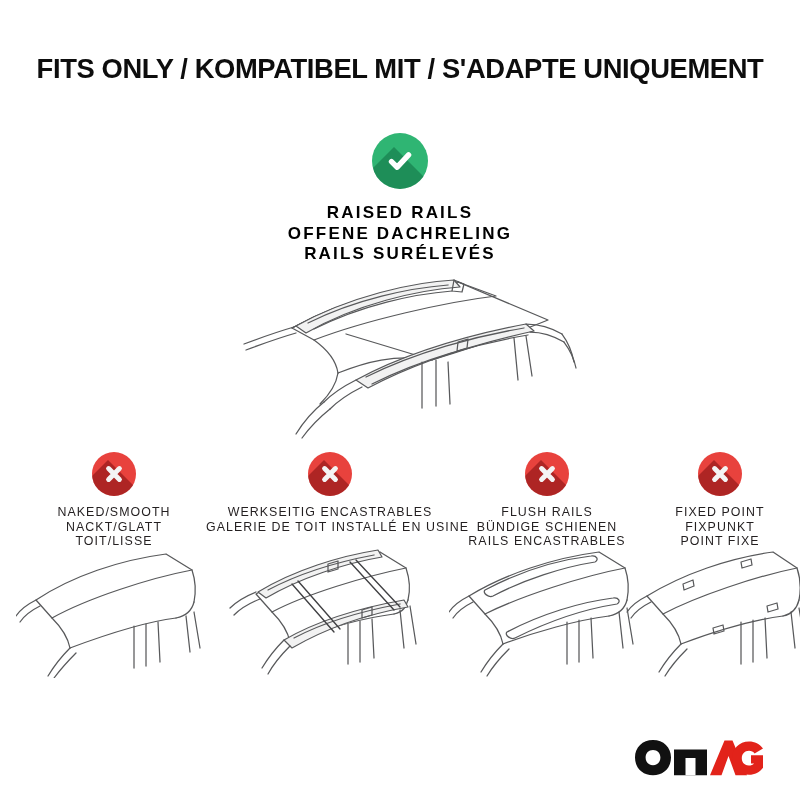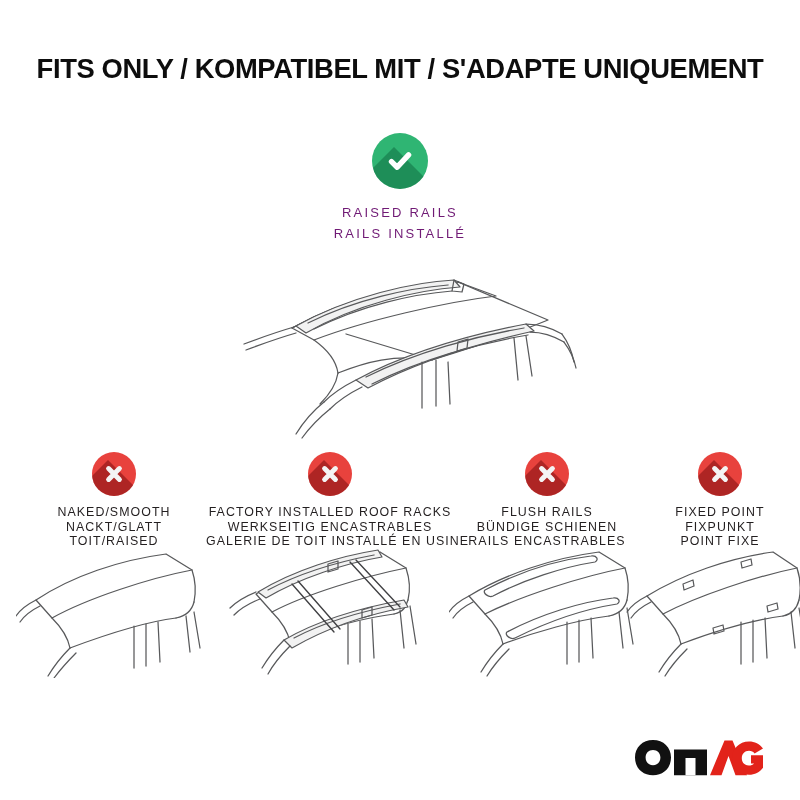--- a/index.html
+++ b/index.html
@@ -55,25 +55,25 @@
   .circle.red   .shadow-wedge{background:#7d0f10;opacity:.55;}
   .glyph{
     position:absolute;inset:0;
     display:flex;align-items:center;justify-content:center;
     z-index:3;
   }
   .glyph svg{display:block;}
 
   .ok-labels{
     margin-top:14px;
-    font-size:13px;
+    font-size:17px;
     letter-spacing:2.2px;
     line-height:20.5px;
-    color:#701a75;
-    font-weight:400;
+    color:#000000;
+    font-weight:700;
   }
 
   
   .big-art{
     position:absolute;
     top:276px;left:196px;
     width:420px;height:165px;
   }
   .big-art svg{display:block;width:100%;height:100%;}
 
@@ -135,21 +135,22 @@
       <div class="shadow-wedge"></div>
       <div class="glyph">
         <svg width="34" height="34" viewBox="0 0 34 34" aria-hidden="true">
           <path d="M8.5 17.6 L14.2 23.2 L25.6 10.9" fill="none" stroke="#ffffff" stroke-width="5.4" stroke-linecap="round" stroke-linejoin="round"></path>
         </svg>
       </div>
     </div>
 
     <div class="ok-labels">
       <div>RAISED RAILS</div>
-      <div>RAILS INSTALLÉ</div>
+      <div>OFFENE DACHRELING</div>
+      <div>RAILS SURÉLEVÉS</div>
     </div>
   </div>
 
   <div class="big-art">
     <svg viewBox="0 0 420 165" aria-hidden="true">
 
       <path class="art-stroke" d="M96 52 C150 22 214 8 262 6 L300 20 C250 26 170 44 118 64 Z" fill="#fff"></path>
       <path class="art-stroke" d="M96 52 C150 22 214 8 262 6"></path>
 
       <path class="art-stroke" d="M262 6 L352 44 C318 58 268 74 236 84 L150 58"></path>
@@ -195,21 +196,21 @@
         <div class="shadow-wedge"></div>
         <div class="glyph">
           <svg width="28" height="28" viewBox="0 0 28 28" aria-hidden="true">
             <path d="M8.6 8.6 L19.4 19.4 M19.4 8.6 L8.6 19.4" fill="none" stroke="#f4f4f4" stroke-width="5" stroke-linecap="round"></path>
           </svg>
         </div>
       </div>
       <div class="labels">
         <div>NAKED/SMOOTH</div>
         <div>NACKT/GLATT</div>
-        <div>TOIT/RAISED</div>
+        <div>TOIT/LISSE</div>
       </div>
       <div class="col-art">
         <svg width="196" height="130" viewBox="0 0 196 130" aria-hidden="true">
           <path class="art-stroke" d="M20 52 C56 28 104 12 150 6 L176 22 C134 30 72 50 36 70 Z" fill="#fff"></path>
           <path class="art-stroke" d="M176 22 C180 34 180 44 178 54"></path>
           <path class="art-stroke" d="M36 70 C46 80 52 90 54 100"></path>
           <path class="art-stroke" d="M54 100 C86 88 128 74 160 70"></path>
           <path class="art-stroke" d="M160 70 C170 68 176 62 178 54"></path>
           <path class="art-stroke" d="M20 52 C12 56 4 62 0 68"></path>
           <path class="art-stroke" d="M24 58 C16 62 8 68 4 74"></path>
@@ -227,21 +228,20 @@
     <div class="col c1">
       <div class="circle red">
         <div class="shadow-wedge"></div>
         <div class="glyph">
           <svg width="28" height="28" viewBox="0 0 28 28" aria-hidden="true">
             <path d="M8.6 8.6 L19.4 19.4 M19.4 8.6 L8.6 19.4" fill="none" stroke="#f4f4f4" stroke-width="5" stroke-linecap="round"></path>
           </svg>
         </div>
       </div>
       <div class="labels">
-        <div>FACTORY INSTALLED ROOF RACKS</div>
         <div>WERKSEITIG ENCASTRABLES</div>
         <div>GALERIE DE TOIT INSTALLÉ EN USINE</div>
       </div>
       <div class="col-art">
         <svg width="216" height="132" viewBox="0 0 216 132" aria-hidden="true">
 
           <path class="art-stroke" d="M34 46 C70 24 116 10 158 4 L184 20 C144 28 84 46 50 64 Z" fill="#fff"></path>
           <path class="art-stroke" d="M50 64 C60 74 66 84 68 94"></path>
           <path class="art-stroke" d="M68 94 C100 82 140 70 172 66"></path>
           <path class="art-stroke" d="M184 20 C188 32 188 44 186 52"></path>

